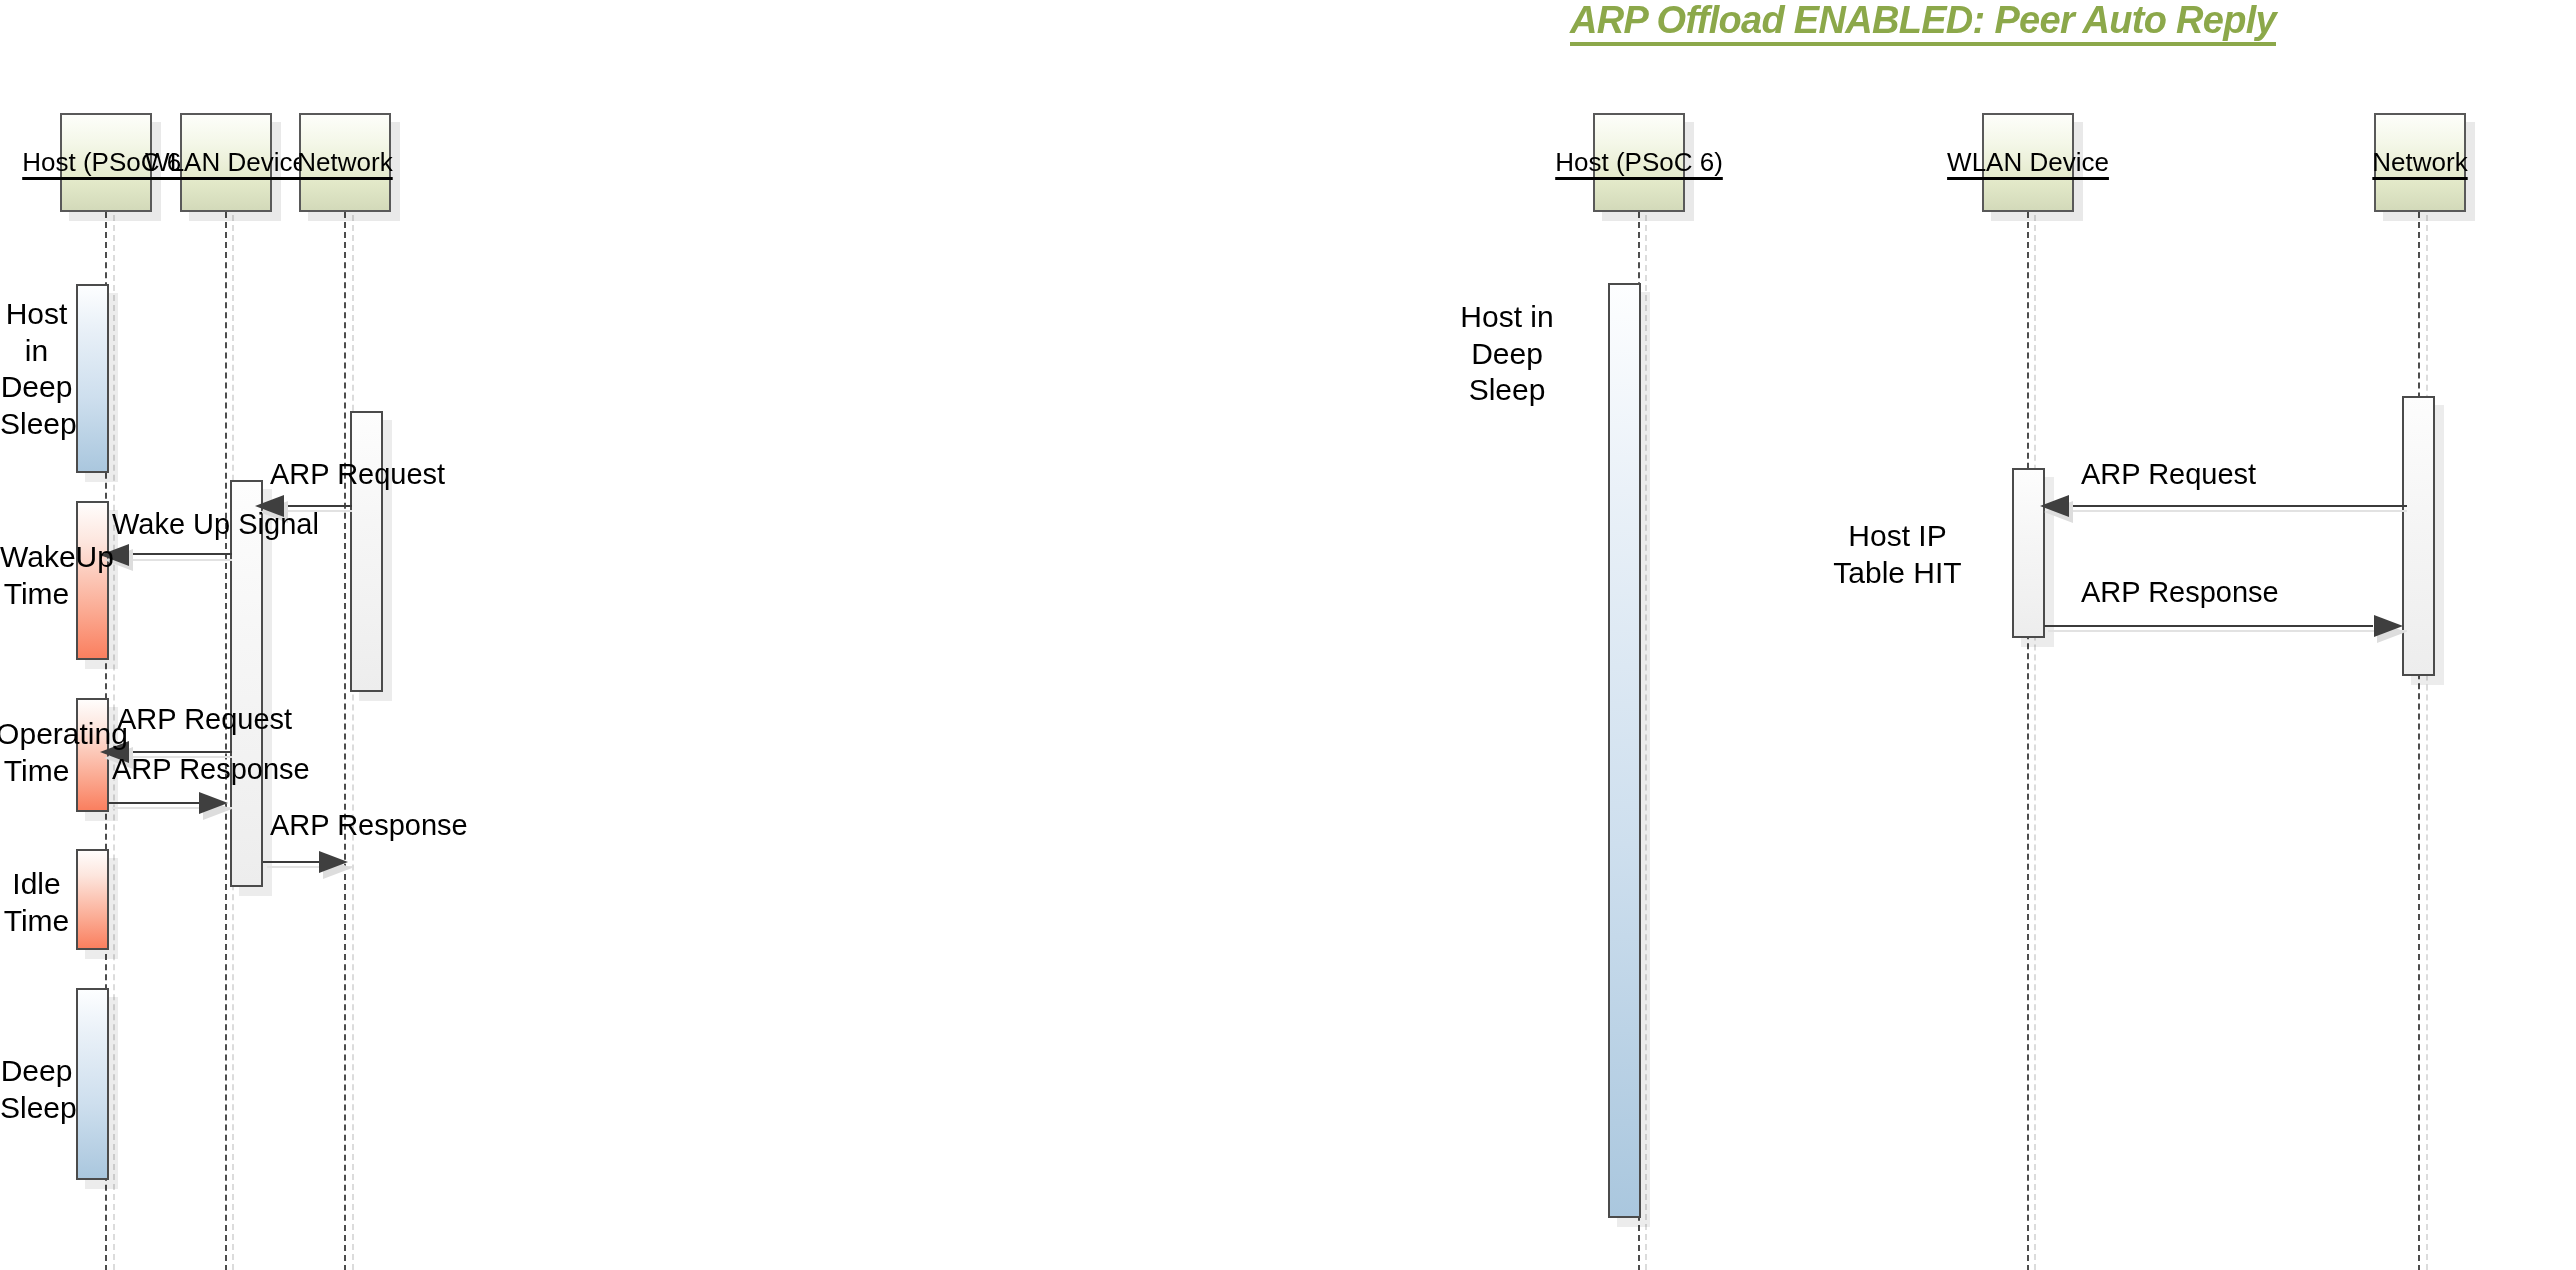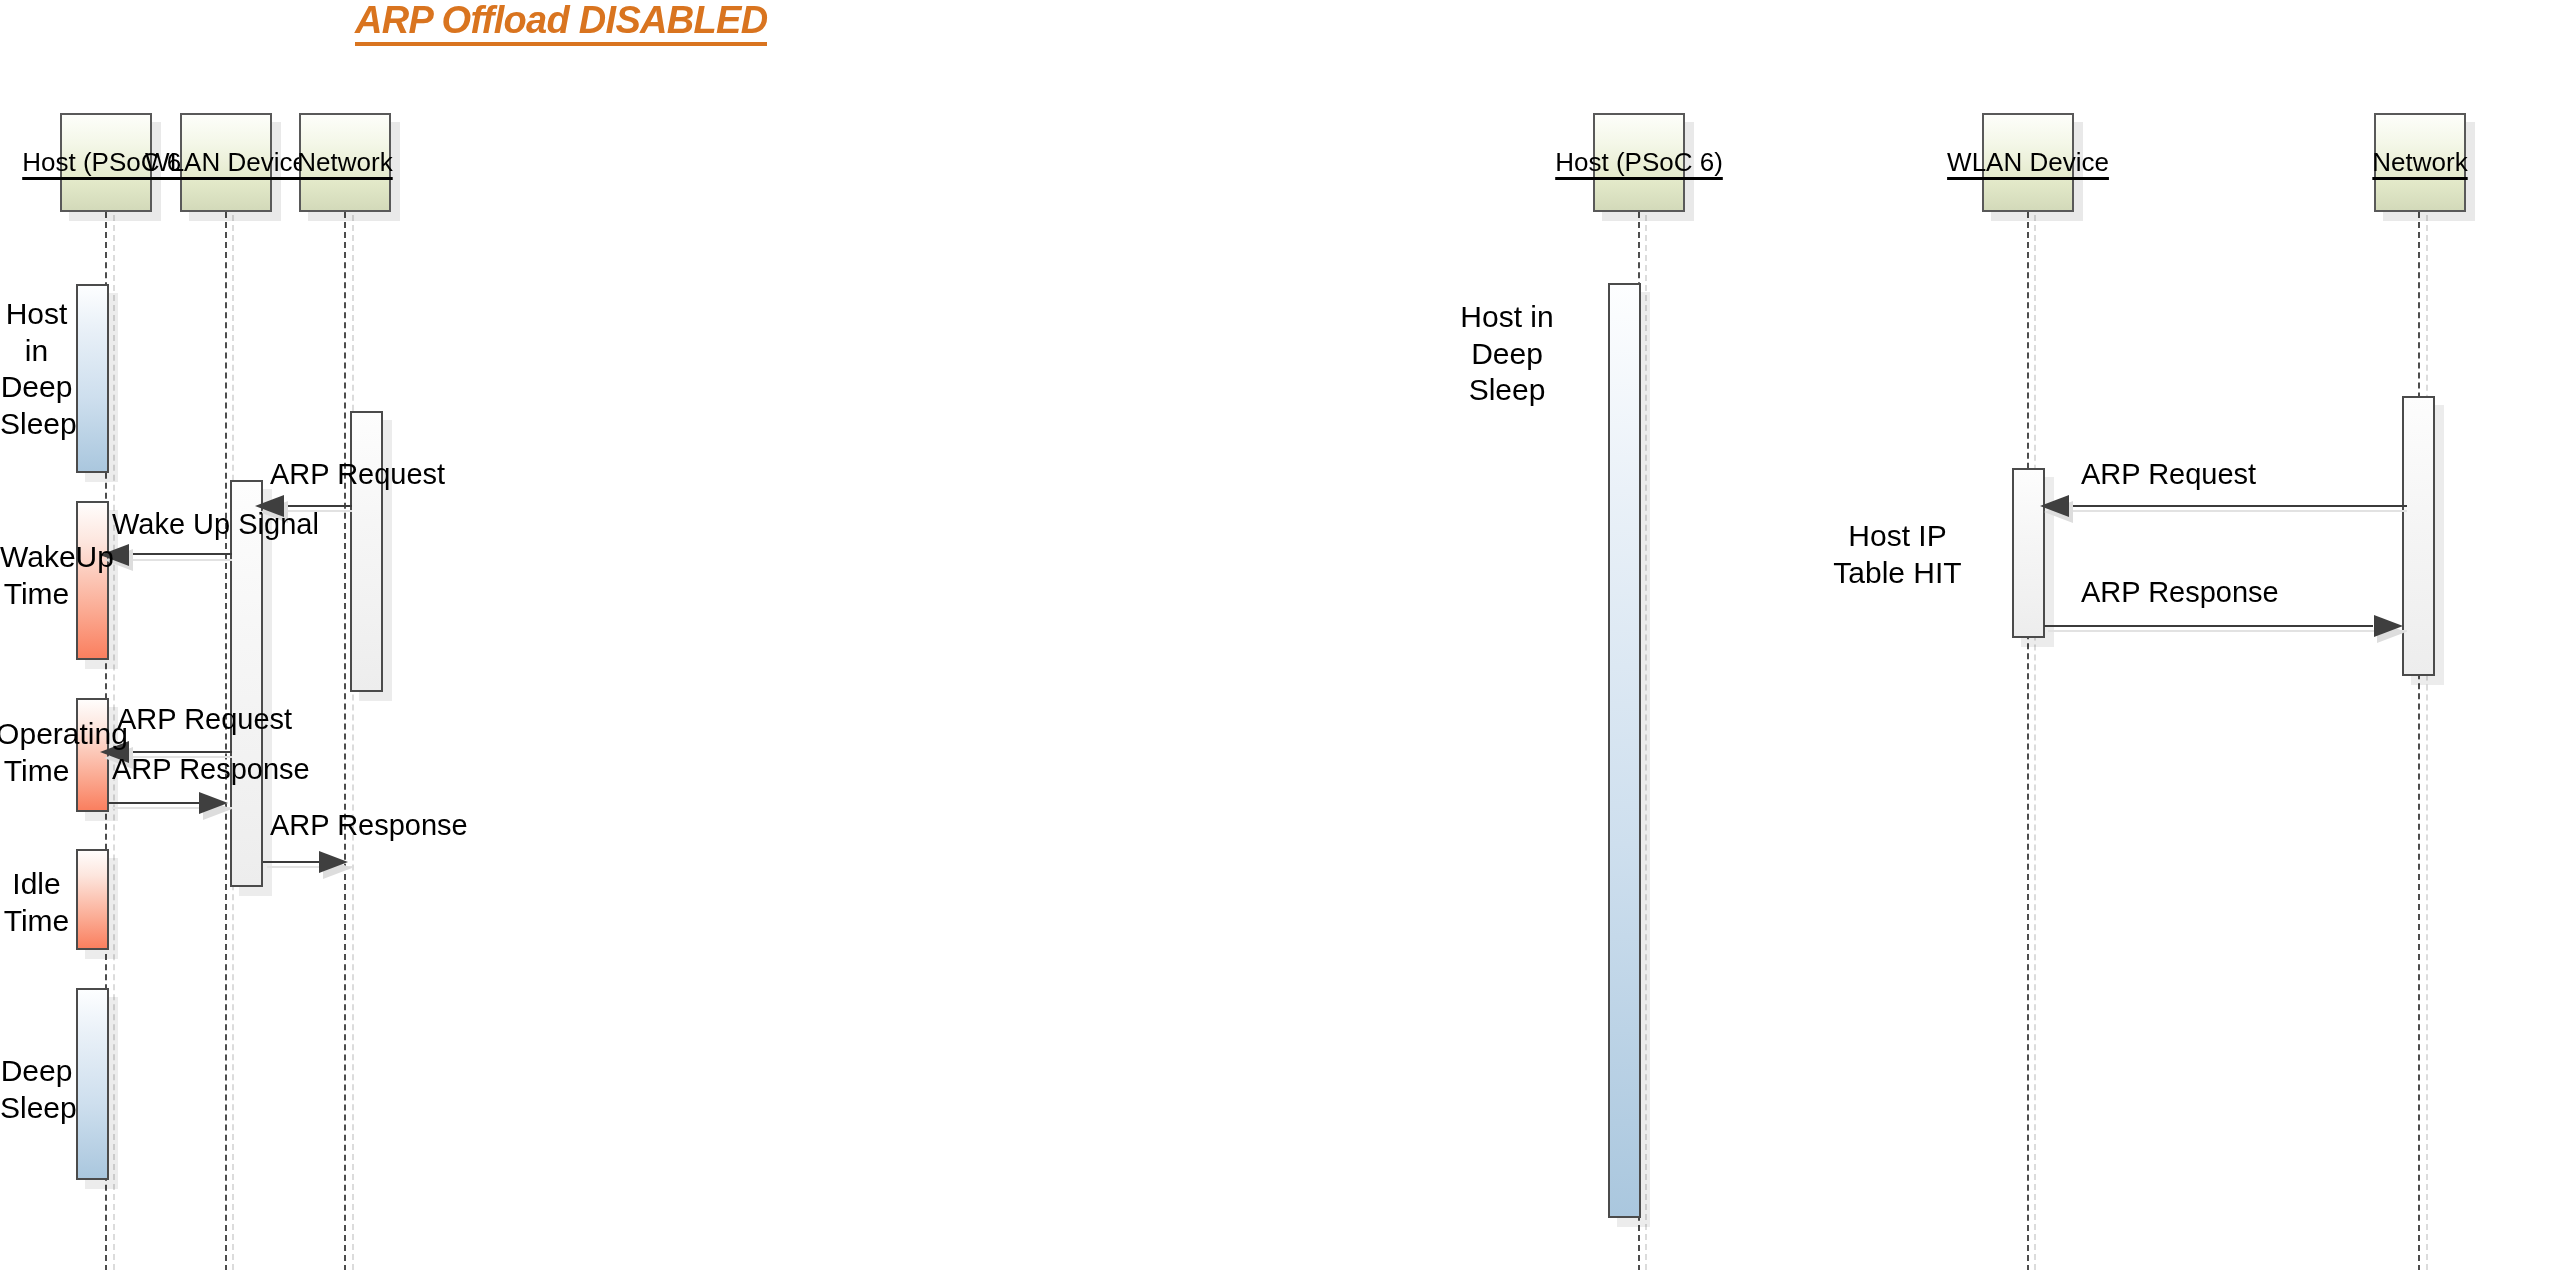--- a/index.html
+++ b/index.html
@@ -49,21 +49,20 @@
 
   
   .state-label{position:absolute;font-size:30px;color:#000;text-align:center;
                line-height:1.22;white-space:pre-line;}
 </style>
 </head>
 <body>
 
 <div id="stage">
 
-  <div class="diag-title" style="left:355px;top:1.3px;color:#D9741F;">ARP Offload DISABLED</div>
 
   <div class="lifeline-dash-shadow" style="left:113px;top:215px;height:1055px;"></div>
   <div class="lifeline-dash" style="left:105px;top:212px;height:1059px;"></div>
 
   <div class="lifeline-dash-shadow" style="left:232px;top:215px;height:1055px;"></div>
   <div class="lifeline-dash" style="left:225px;top:212px;height:1059px;"></div>
 
   <div class="lifeline-dash-shadow" style="left:352px;top:215px;height:1055px;"></div>
   <div class="lifeline-dash" style="left:344px;top:212px;height:1059px;"></div>
 
@@ -123,20 +122,21 @@
 Sleep</div>
   <div class="state-label" style="left:0px;top:539px;width:73px;text-align:center;">WakeUp
 Time</div>
   <div class="state-label" style="left:-3.9px;top:716px;width:81px;">Operating
 Time</div>
   <div class="state-label" style="left:0px;top:866px;width:73px;">Idle
 Time</div>
   <div class="state-label" style="left:0px;top:1053px;width:73px;">Deep
 Sleep</div>
 
+  <div class="diag-title" style="left:1570px;top:1.3px;color:#8CA84A;">ARP Offload ENABLED: Peer Auto Reply</div>
 
   <div class="lifeline-dash-shadow" style="left:1645px;top:215px;height:1055px;"></div>
   <div class="lifeline-dash" style="left:1638px;top:212px;height:1059px;"></div>
 
   <div class="lifeline-dash-shadow" style="left:2034px;top:215px;height:1055px;"></div>
   <div class="lifeline-dash" style="left:2027px;top:212px;height:1059px;"></div>
 
   <div class="lifeline-dash-shadow" style="left:2426px;top:215px;height:1055px;"></div>
   <div class="lifeline-dash" style="left:2418px;top:212px;height:1059px;"></div>
 

